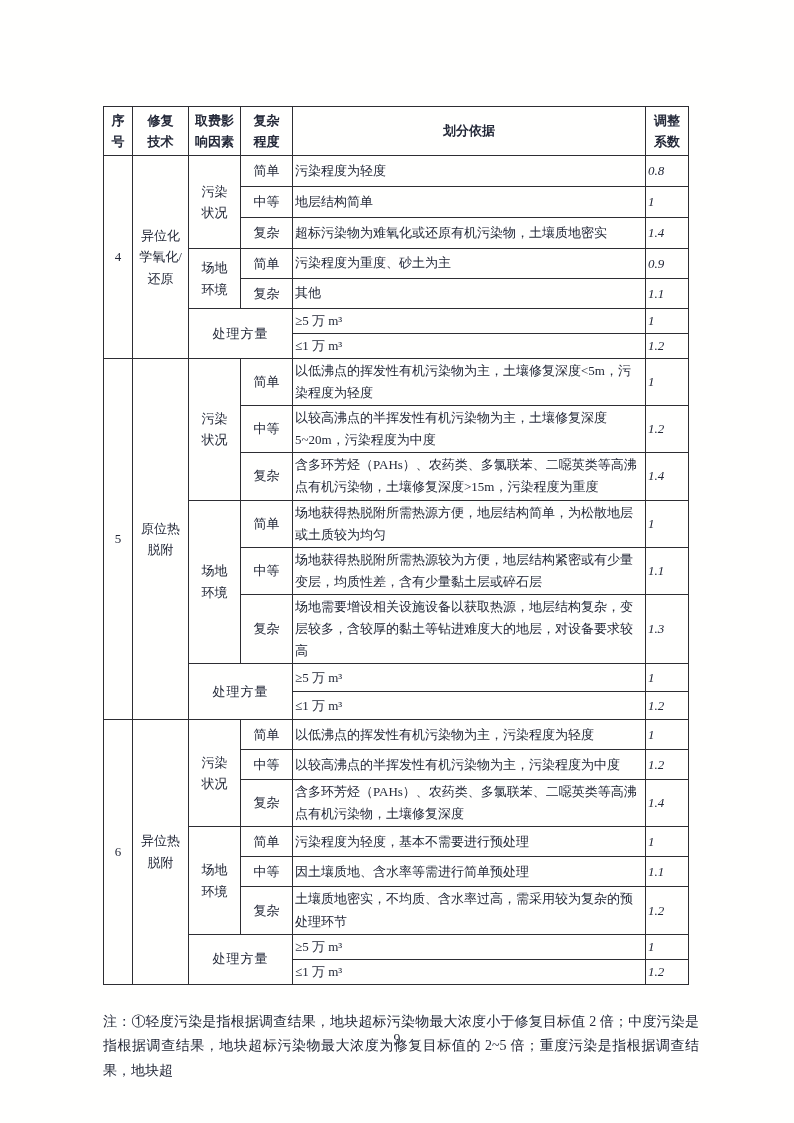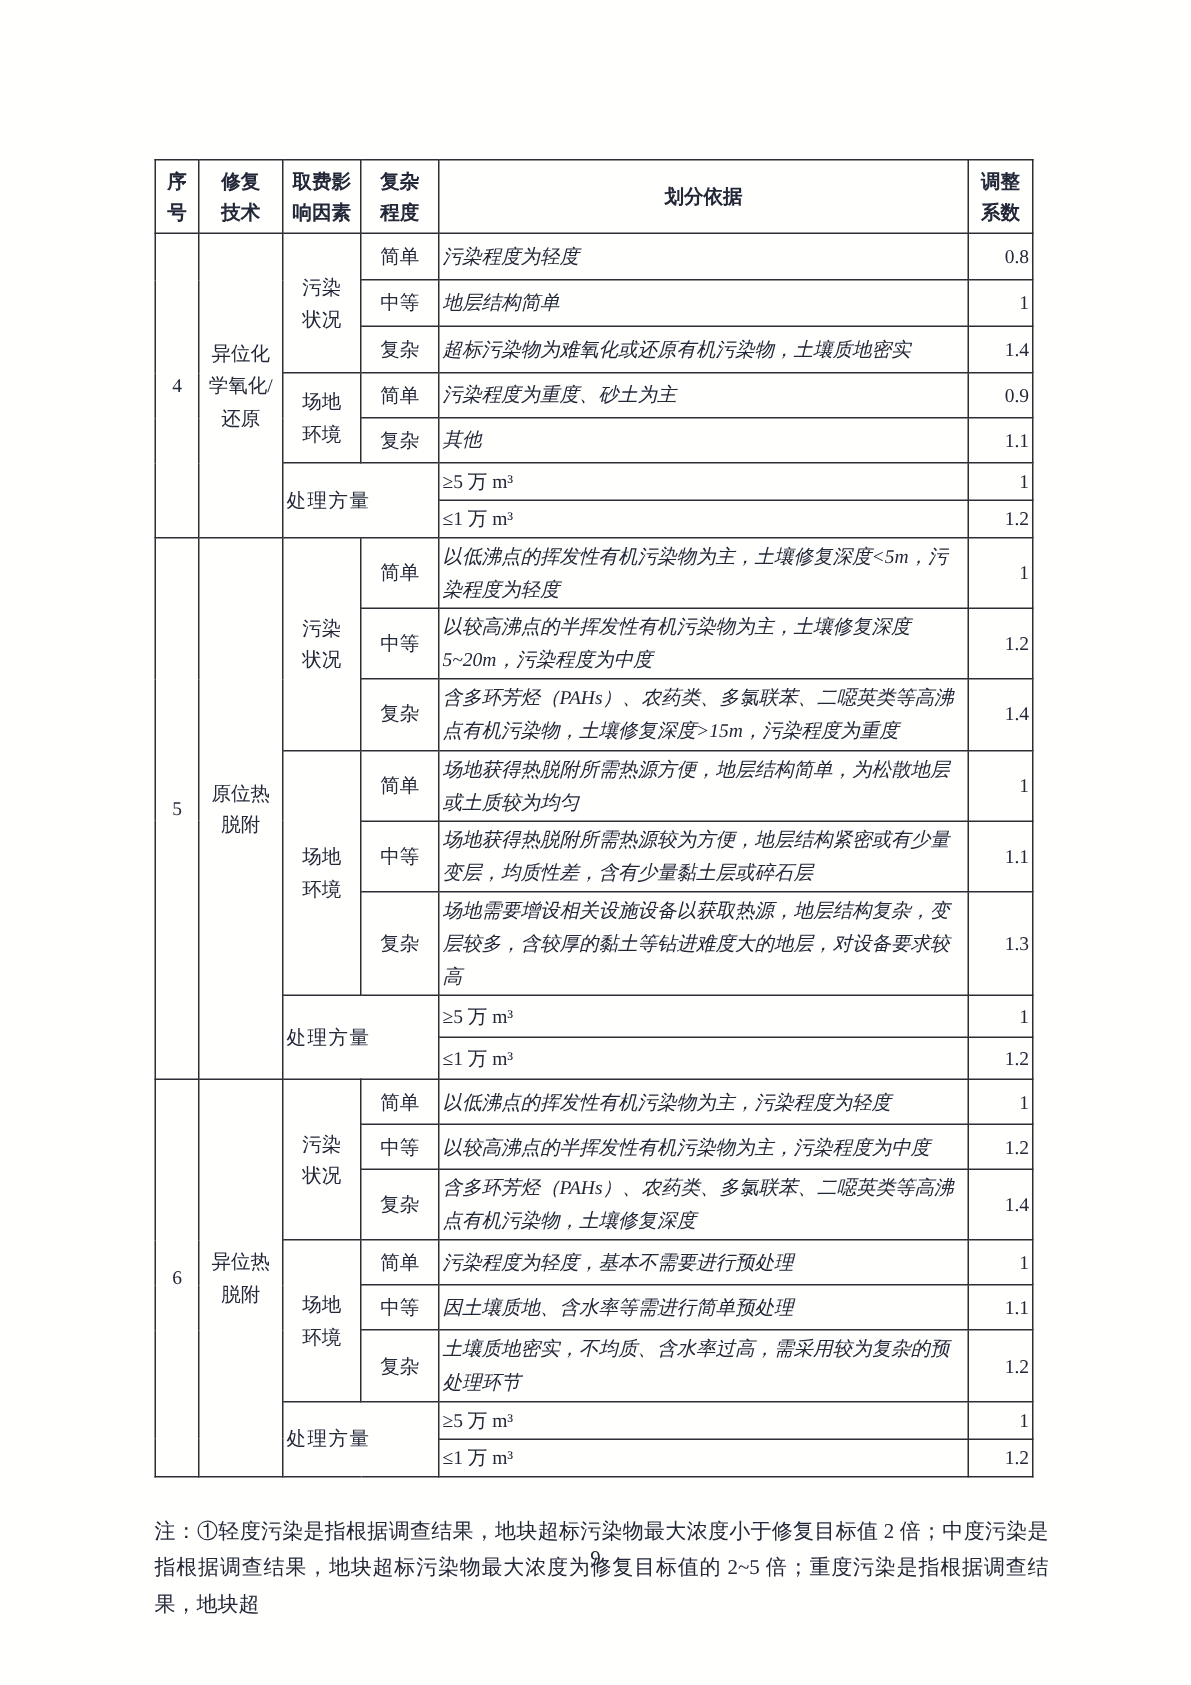--- a/index.html
+++ b/index.html
@@ -20,24 +20,24 @@
   }
   table.factors td,table.factors th{
     border:1.5px solid #2d2d33;
     vertical-align:middle;
     padding:1px 2px;
     overflow:hidden;
   }
   th{font-weight:bold;}
   .pre{white-space:pre-line;line-height:1.65;}
   .c{text-align:center;}
-  .basis{text-align:left;padding:2px 6px;line-height:1.7;font-style:italic;}
-  .coef{text-align:right;}
+  .basis{text-align:left;padding:2px 6px;line-height:1.7;}
+  .coef{text-align:left;font-style:italic;}
   .vb{text-align:left;}
-  .vol{text-align:left;letter-spacing:1px;}
+  .vol{text-align:center;letter-spacing:1px;}
   .note{
     width:596px;
     margin-top:25px;
     font-size:14px;
     line-height:24.5px;
     text-align:justify;
     color:#232838;
   }
   .pagenum{
     position:absolute;

